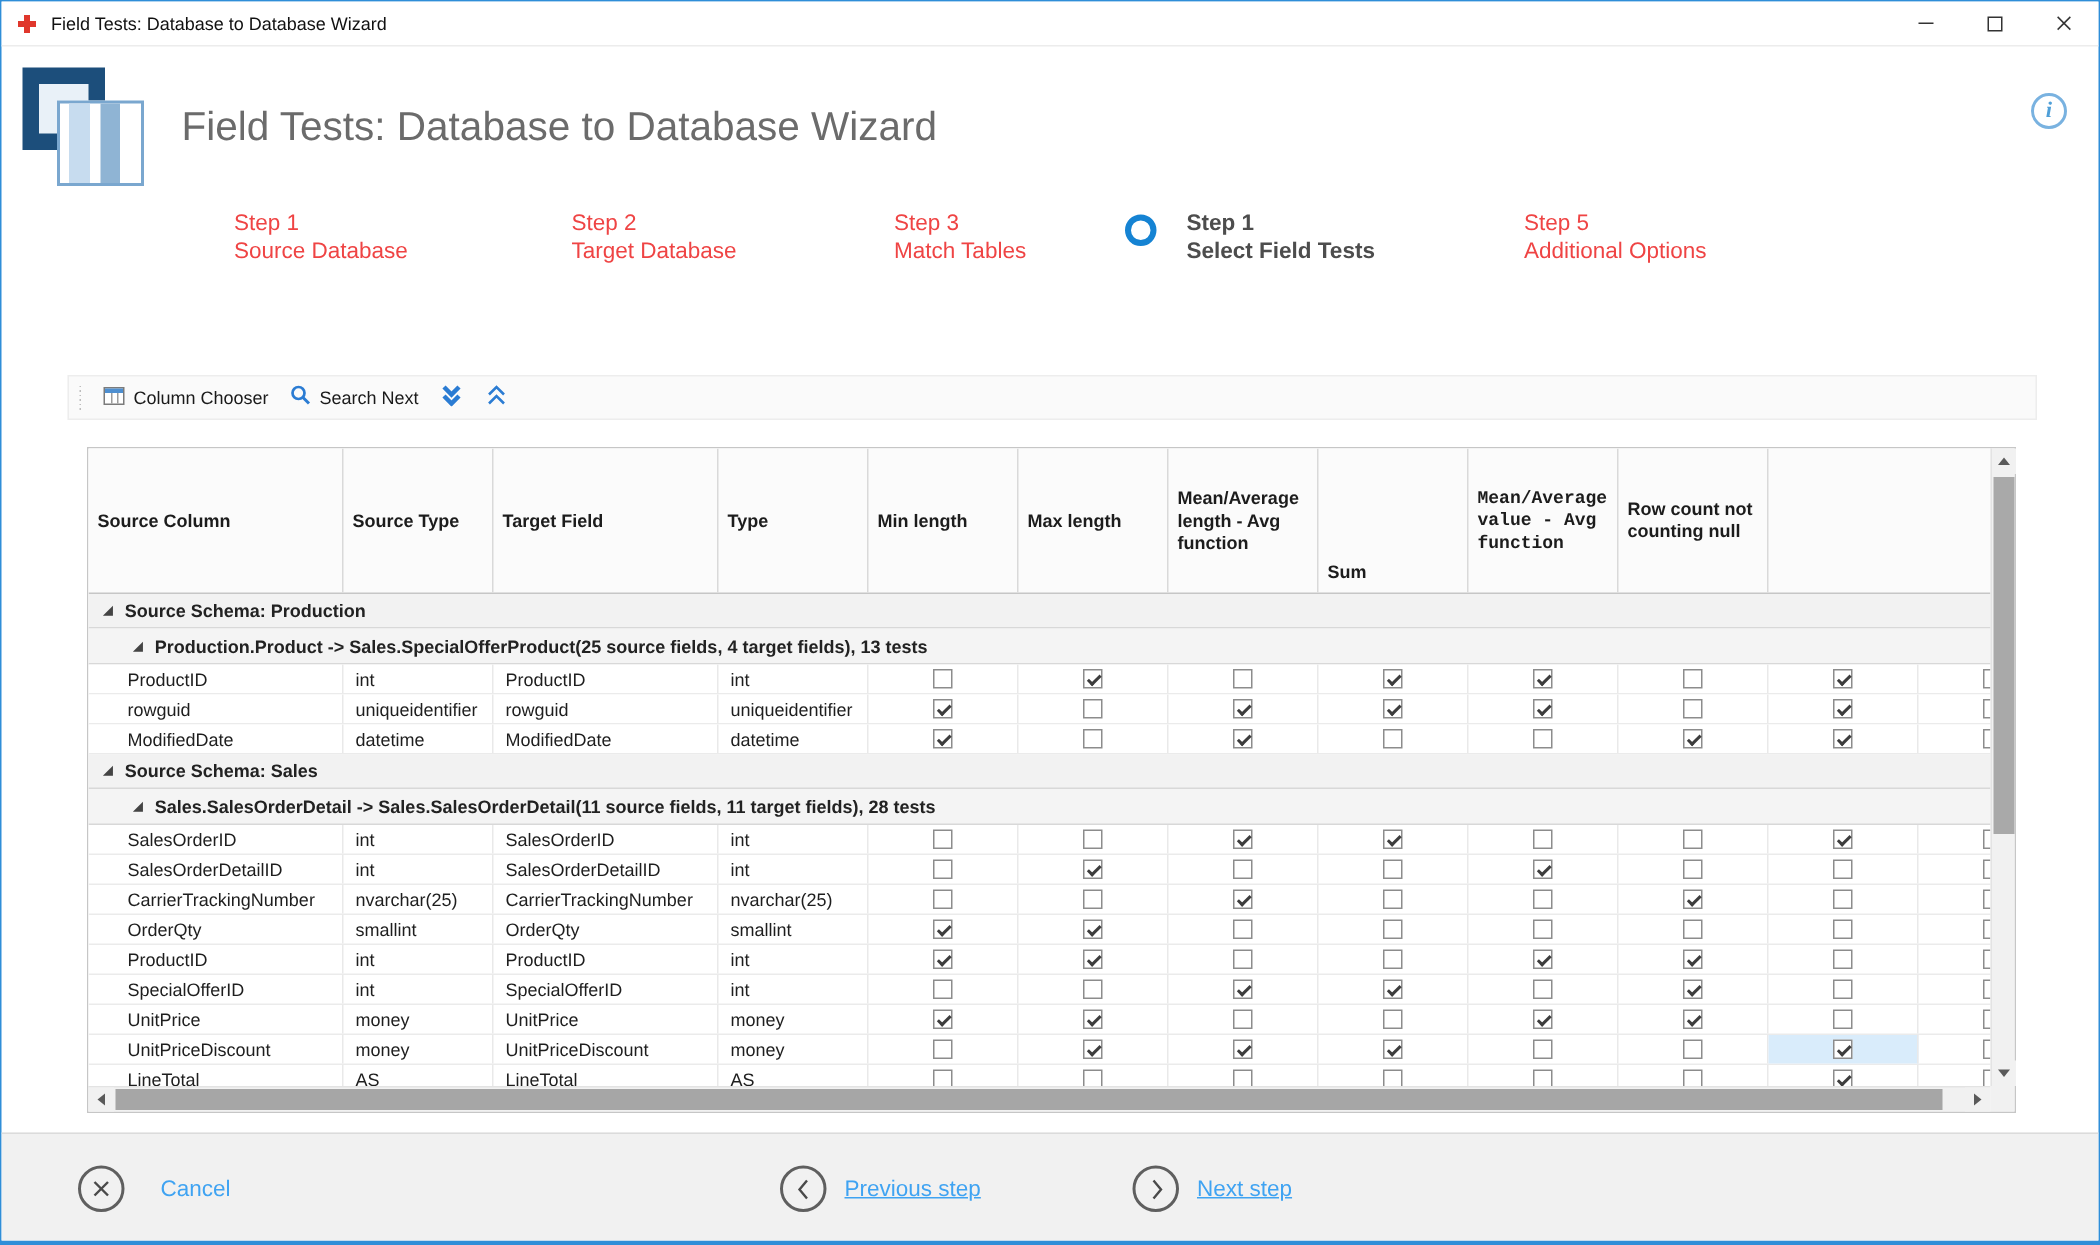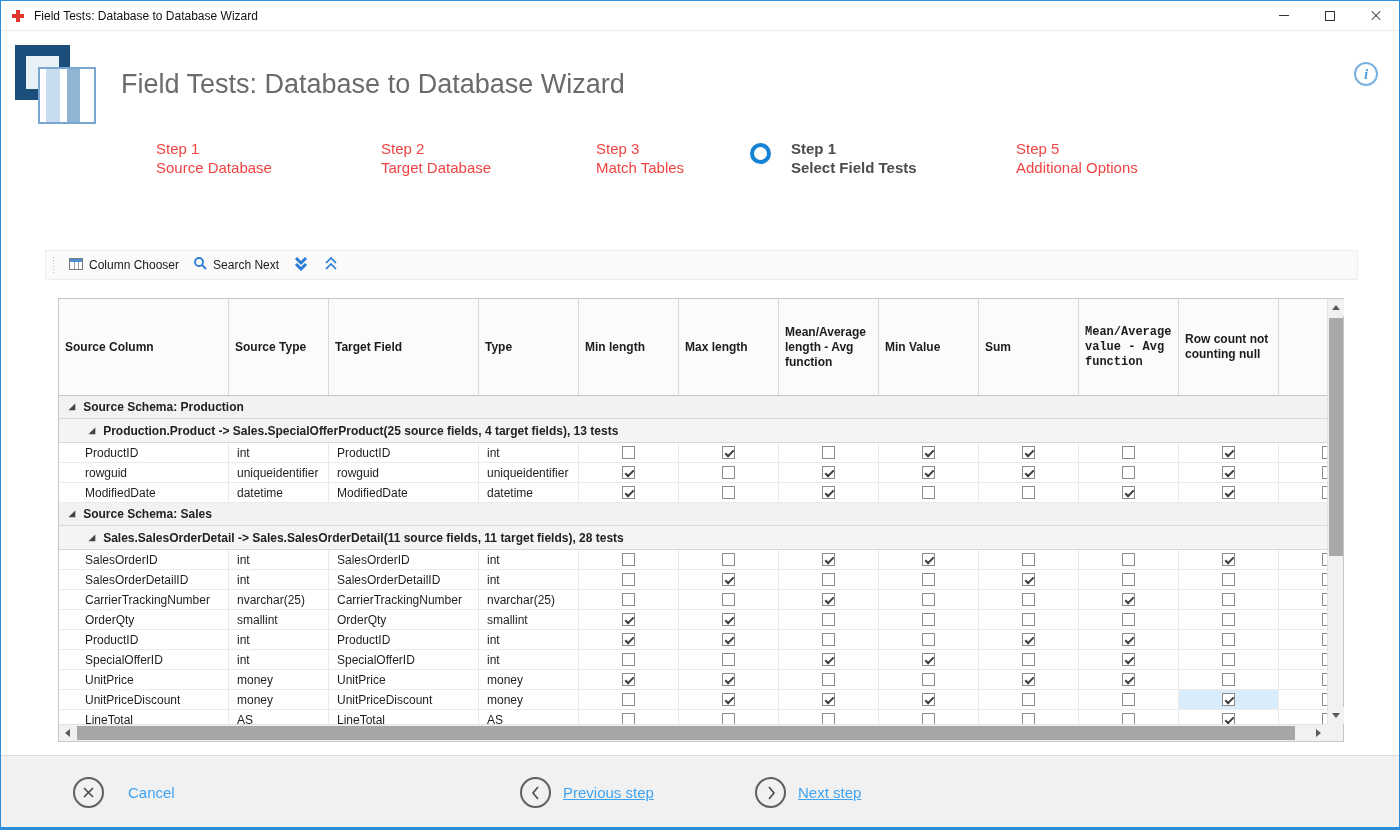--- a/index.html
+++ b/index.html
@@ -208,24 +208,21 @@
           </div>
           <div class="gh-cell" style="width: 100px;">
             <span class="gh-text">Min length</span>
           </div>
           <div class="gh-cell" style="width: 100px;">
             <span class="gh-text">Max length</span>
           </div>
           <div class="gh-cell" style="width: 100px;">
             <span class="gh-text">Mean/Average length - Avg function</span>
           </div>
-          <div class="gh-cell" style="width: 100px;">
-            <span class="gh-text">Min Value</span>
-          </div>
-          <div class="gh-cell" style="width: 100px;">
+          <div class="gh-cell" style="width: 100px; align-items: flex-end;">
             <span class="gh-text">Sum</span>
           </div>
           <div class="gh-cell" style="width: 100px; font-family: Liberation Mono, monospace;">
             <span class="gh-text">Mean/Average value - Avg function</span>
           </div>
           <div class="gh-cell" style="width: 100px;">
             <span class="gh-text">Row count not counting null</span>
           </div>
         </div>
       <div class="g-body">
@@ -623,21 +620,21 @@
         </span>
       <span class="h-thumb"></span>
       <span class="sb-btn" style="right:0">
           <span class="tri-right"></span>
         </span>
     </div>
     <div class="sb-corner"></div>
   </div>
 
   <div class="footer">
-    <button class="foot-btn" style="left:72px">
+    <button class="foot-btn" style="left:51px">
       <span class="foot-circle">
         <svg width="13" height="13" viewBox="0 0 13 13">
           <line x1="2" y1="2" x2="11" y2="11" stroke="#4a4a4a" stroke-width="1.6"></line>
           <line x1="11" y1="2" x2="2" y2="11" stroke="#4a4a4a" stroke-width="1.6"></line>
         </svg>
       </span>
       <span class="foot-label">Cancel</span>
     </button>
     <button class="foot-btn" style="left:519px">
       <span class="foot-circle">

